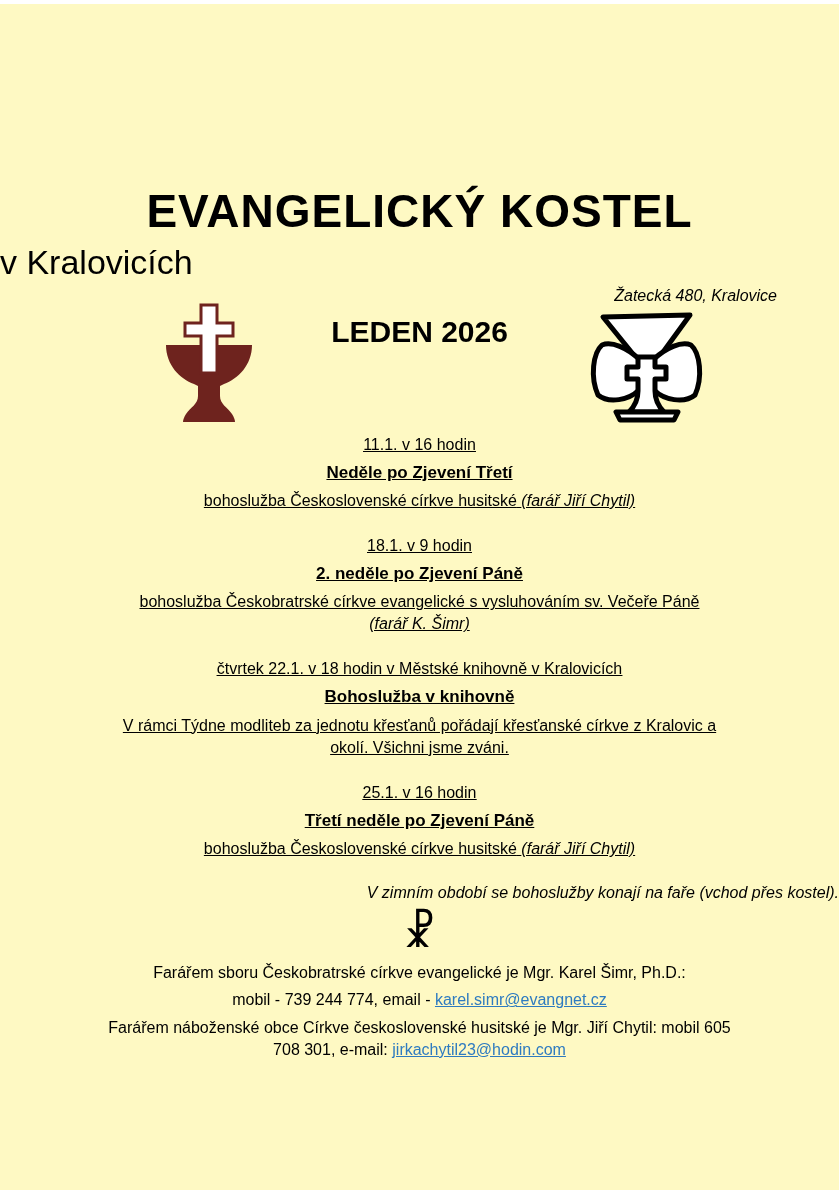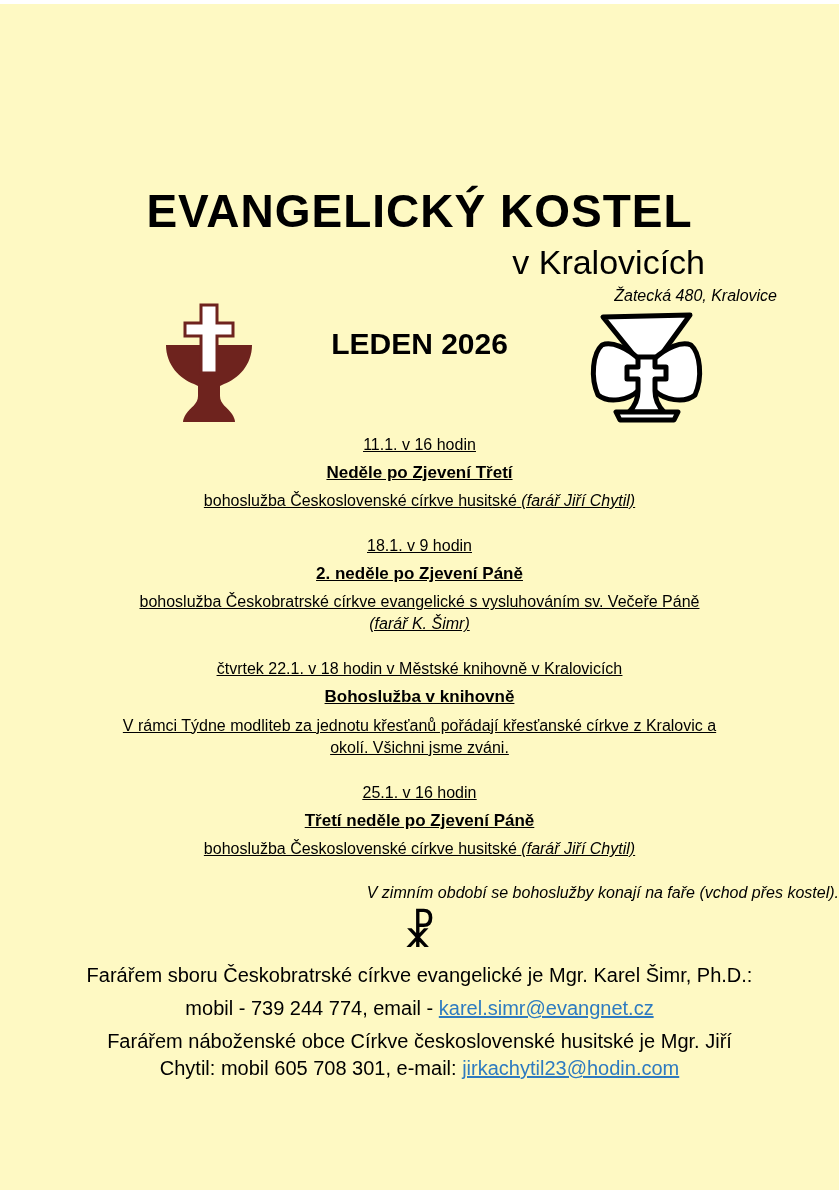--- a/index.html
+++ b/index.html
@@ -21,39 +21,39 @@
     padding-top: 183px;
     text-align: center;
     font-size: 46px;
     font-weight: 700;
     letter-spacing: 1px;
     line-height: 1.05;
   }
   .subtitle {
     margin-top: 9px;
     padding-right: 134px;
-    text-align: right;
+    text-align: left;
     font-size: 34px;
     line-height: 1.1;
   }
   .address {
     margin-top: 5px;
     padding-right: 62px;
     text-align: right;
     font-size: 16px;
     font-style: italic;
   }
   .mid-row {
     position: relative;
     height: 124px;
     margin-top: -2px;
   }
   .chalice-icon { position: absolute; left: 163px; top: 0px; }
   .month-title {
-    position: absolute; left: 0; right: 0; top: 24px;
+    position: absolute; left: 0; right: 0; top: 12px;
     text-align: center;
     font-size: 30px;
     font-weight: 700;
   }
   .hussite-logo { position: absolute; left: 589px; top: 8px; }
 
   .events {
     margin-top: 8px;
     text-align: center;
     font-size: 16px;
@@ -87,21 +87,21 @@
     text-align: center;
   }
   .chi-rho {
     font-family: "DejaVu Sans", sans-serif;
     font-size: 42px;
     line-height: 1.1;
   }
   .footer {
     margin-top: 6px;
     text-align: center;
-    font-size: 20px;
+    font-size: 16px;
   }
   .footer-line { margin-top: 5px; line-height: 1.38; }
   .footer-line.wide { max-width: 650px; margin-left: auto; margin-right: auto; }
   a.email-link {
     color: #2e7bc0;
     text-decoration: underline;
   }
 </style>
 </head>
 <body>

